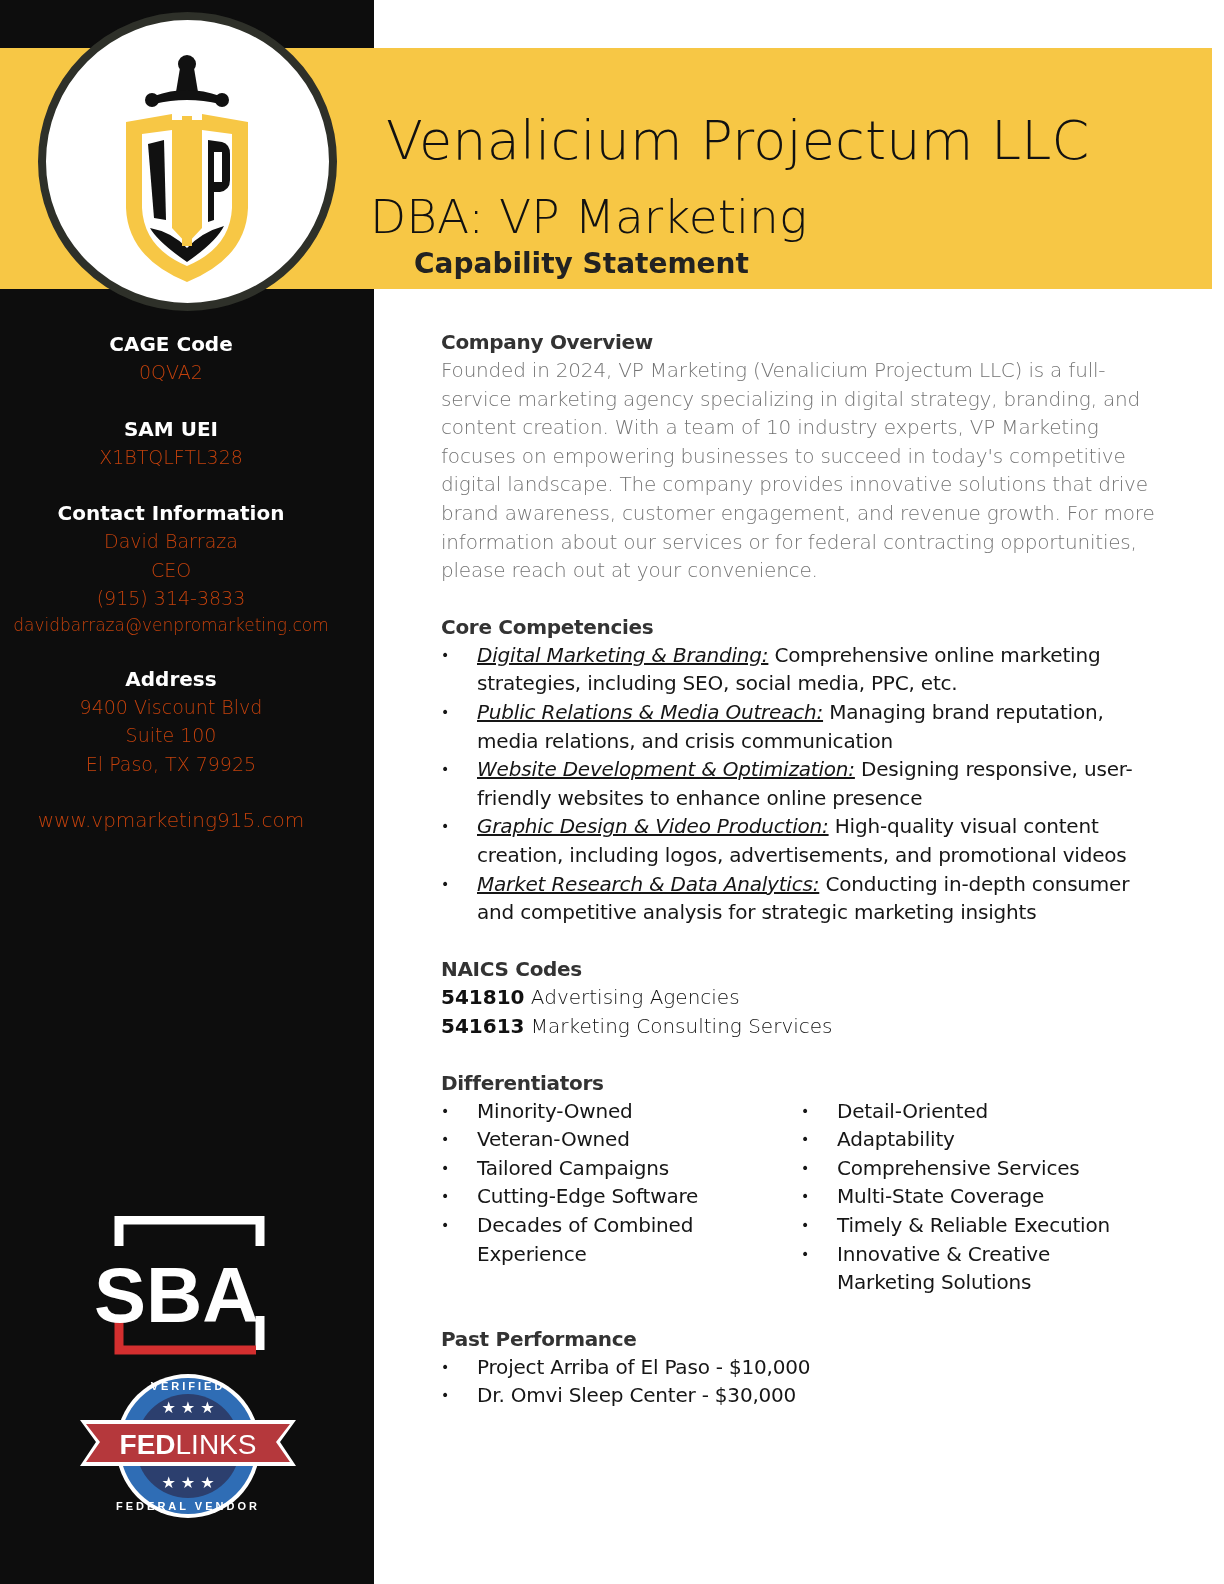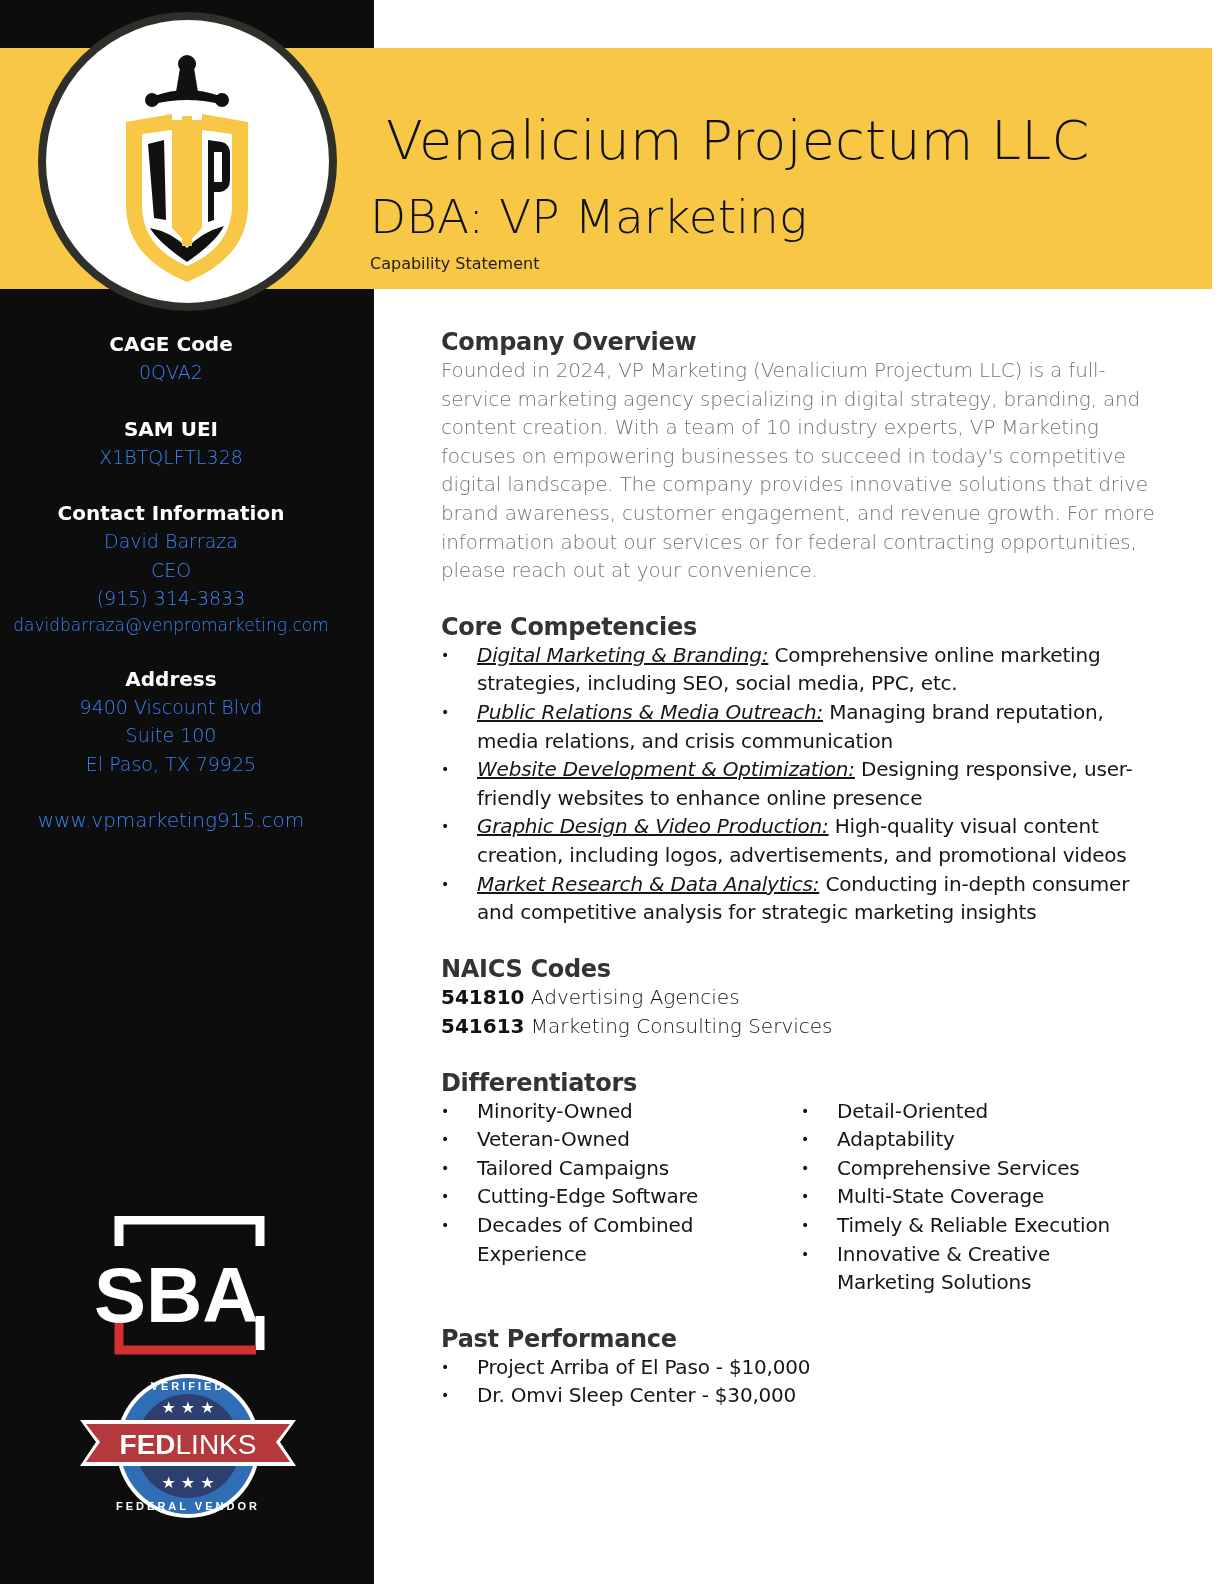--- a/index.html
+++ b/index.html
@@ -6,31 +6,31 @@
   body{width:1224px;height:1584px;position:relative;background:#ffffff;overflow:hidden;
        font-family:"DejaVu Sans","Liberation Sans",sans-serif;color:#111;}
   .sidebar{position:absolute;left:0;top:0;width:374px;height:1584px;background:#0d0d0d;}
   .band{position:absolute;left:0;top:48px;width:1212px;height:241px;background:#f7c745;}
   .logo-circle{position:absolute;left:38px;top:12px;width:283px;height:283px;border-radius:50%;
        background:#fff;border:8px solid #2e3029;box-sizing:content-box;}
   .logo-circle svg{position:absolute;left:0;top:0;}
   .header-text{position:absolute;left:370px;top:95px;}
   .title{font-size:54px;font-weight:300;letter-spacing:0.2px;line-height:60px;color:#111;margin:16px;white-space:nowrap;}
   .dba{font-size:47px;font-weight:300;line-height:60px;color:#111;margin:0;white-space:nowrap;}
-  .cap{font-size:16px;font-weight:400;color:#222;margin-top:2px;line-height:30px;}
+  .cap{font-size:28px;font-weight:700;color:#222;margin-top:2px;line-height:30px;margin-left:44px;}
   .side-info{position:absolute;left:0;top:330px;width:342px;text-align:center;color:#fff;}
   .side-block{margin-bottom:28px;}
   .side-h{font-weight:bold;font-size:20px;line-height:28px;}
-  .side-v{font-size:19px;font-weight:300;line-height:28.5px;color:#3b82f6;}
+  .side-v{font-size:19px;font-weight:300;line-height:28.5px;color:#c2410c;}
   .side-email{font-size:17px;line-height:24px;}
   .sba{position:absolute;left:92px;top:1176px;width:190px;height:140px;margin-top:40px;}
   .fed{position:absolute;left:78px;top:1368px;width:220px;height:160px;}
   .main{position:absolute;left:441px;top:328px;width:720px;}
   .sec{margin-bottom:28px;}
-  .sec-h{font-weight:bold;font-size:24px;color:#333;line-height:28px;letter-spacing:-0.3px;}
+  .sec-h{font-weight:bold;font-size:20px;color:#333;line-height:28px;letter-spacing:-0.3px;}
   .body-p{font-size:20px;font-weight:300;line-height:28.6px;margin:0;color:#737373;letter-spacing:-0.2px;}
   ul.bl{list-style:none;margin:0;padding:0;}
   ul.bl li{position:relative;padding-left:36px;font-size:20px;line-height:28.6px;color:#161616;letter-spacing:-0.2px;}
   ul.bl li::before{content:"•";position:absolute;left:0;top:0;font-size:14px;}
   .em{font-style:italic;text-decoration:underline;}
   .naics-row{font-size:20px;line-height:29px;}
   .naics-row b{font-weight:bold;}
   .cols{display:flex;}
   .cols ul{width:360px;}
 </style>

